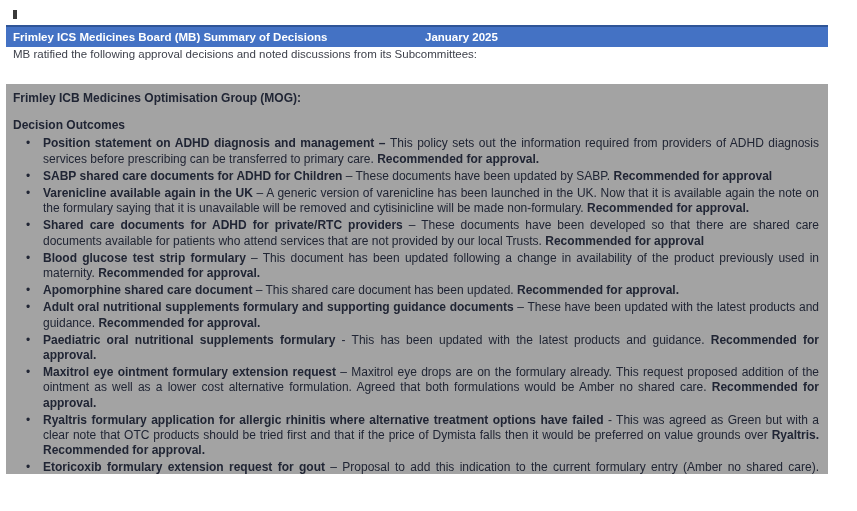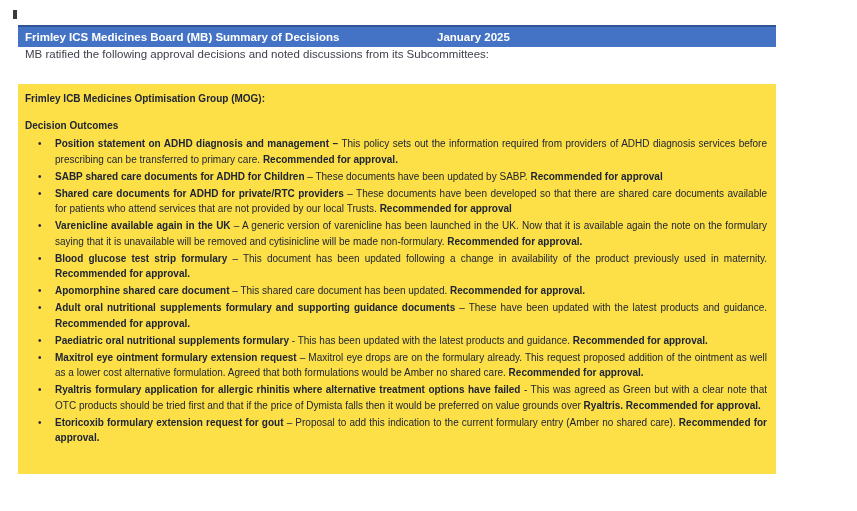--- a/index.html
+++ b/index.html
@@ -14,23 +14,23 @@
   .anchor-mark {
     position: absolute;
     left: 13px;
     top: 10px;
     width: 4px;
     height: 9px;
     background: #3a3a3a;
   }
   .doc {
     position: absolute;
-    left: 18px;
+    left: 6px;
     top: 25px;
-    width: 758px;
+    width: 822px;
   }
   .header-bar {
     display: flex;
     align-items: center;
     box-sizing: border-box;
     height: 22px;
     background: #4472C4;
     border-top: 2px solid #2F5597;
     color: #ffffff;
     font-weight: bold;
@@ -48,23 +48,23 @@
     padding: 0 0 0 7px;
     background: #ffffff;
     color: #3f424c;
     font-size: 11.5px;
     line-height: 15px;
   }
   .content-box {
     box-sizing: border-box;
     margin-top: 12px;
     height: 390px;
-    background: #fde047;
+    background: #a3a3a3;
     color: #202534;
-    font-size: 10px;
+    font-size: 12px;
     line-height: 15.2px;
     padding: 7px 9px 12px 7px;
     overflow: hidden;
   }
   .group-heading { font-weight: bold; margin: 0; }
   .sub-heading { font-weight: bold; margin: 12px 0 3px 0; }
   ul.outcomes { list-style: none; margin: 0; padding: 0; }
   ul.outcomes li {
     position: relative;
     padding-left: 30px;
@@ -94,22 +94,22 @@
     <div class="intro-row">
       <span>MB ratified the following approval decisions and noted discussions from its Subcommittees:</span>
     </div>
 
     <div class="content-box">
       <p class="group-heading">Frimley ICB Medicines Optimisation Group (MOG):</p>
       <p class="sub-heading">Decision Outcomes</p>
       <ul class="outcomes">
           <li><b>Position statement on ADHD diagnosis and management – </b><span>This policy sets out the information required from providers of ADHD diagnosis services before prescribing can be transferred to primary care. </span><b>Recommended for approval.</b></li>
           <li><b>SABP shared care documents for ADHD for Children</b><span> – These documents have been updated by SABP. </span><b>Recommended for approval</b></li>
+          <li><b>Varenicline available again in the UK</b><span> – A generic version of varenicline has been launched in the UK. Now that it is available again the note on the formulary saying that it is unavailable will be removed and cytisinicline will be made non-formulary. </span><b>Recommended for approval.</b></li>
           <li><b>Shared care documents for ADHD for private/RTC providers</b><span> – These documents have been developed so that there are shared care documents available for patients who attend services that are not provided by our local Trusts. </span><b>Recommended for approval</b></li>
-          <li><b>Varenicline available again in the UK</b><span> – A generic version of varenicline has been launched in the UK. Now that it is available again the note on the formulary saying that it is unavailable will be removed and cytisinicline will be made non-formulary. </span><b>Recommended for approval.</b></li>
           <li><b>Blood glucose test strip formulary</b><span> – This document has been updated following a change in availability of the product previously used in maternity. </span><b>Recommended for approval.</b></li>
           <li><b>Apomorphine shared care document</b><span> – This shared care document has been updated. </span><b>Recommended for approval.</b></li>
           <li><b>Adult oral nutritional supplements formulary and supporting guidance documents</b><span> – These have been updated with the latest products and guidance. </span><b>Recommended for approval.</b></li>
           <li><b>Paediatric oral nutritional supplements formulary</b><span> - This has been updated with the latest products and guidance. </span><b>Recommended for approval.</b></li>
           <li><b>Maxitrol eye ointment formulary extension request</b><span> – Maxitrol eye drops are on the formulary already. This request proposed addition of the ointment as well as a lower cost alternative formulation. Agreed that both formulations would be Amber no shared care. </span><b>Recommended for approval.</b></li>
           <li><b>Ryaltris formulary application for allergic rhinitis where alternative treatment options have failed</b><span> - This was agreed as Green but with a clear note that OTC products should be tried first and that if the price of Dymista falls then it would be preferred on value grounds over </span><b>Ryaltris. Recommended for approval.</b></li>
           <li><b>Etoricoxib formulary extension request for gout</b><span> – Proposal to add this indication to the current formulary entry (Amber no shared care). </span><b>Recommended for approval.</b></li>
         </ul>
     </div>
 

